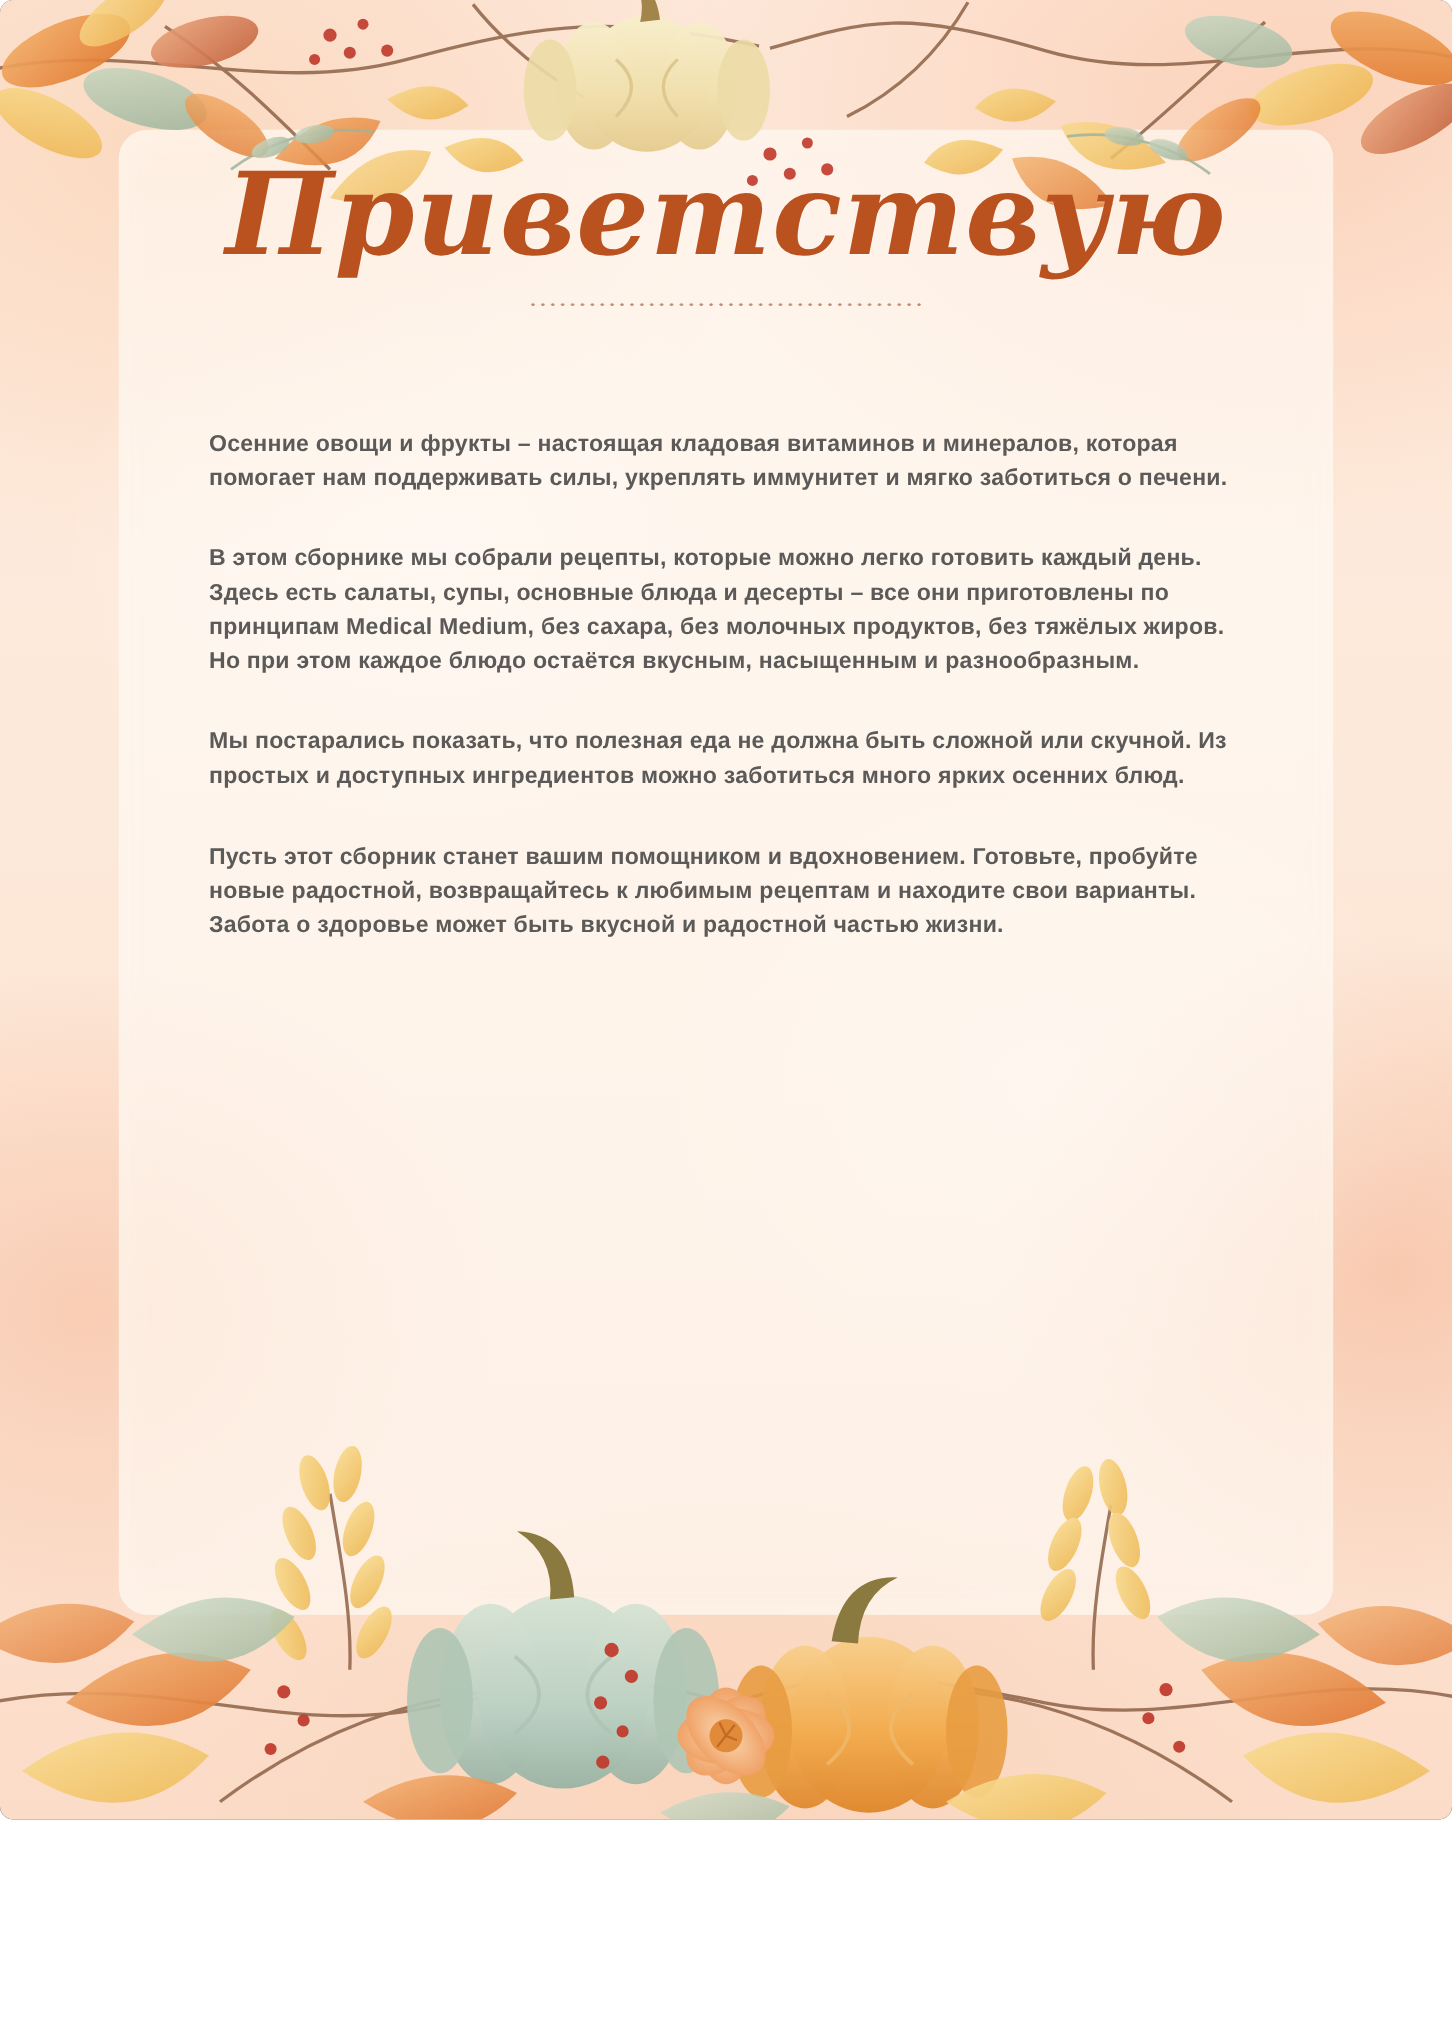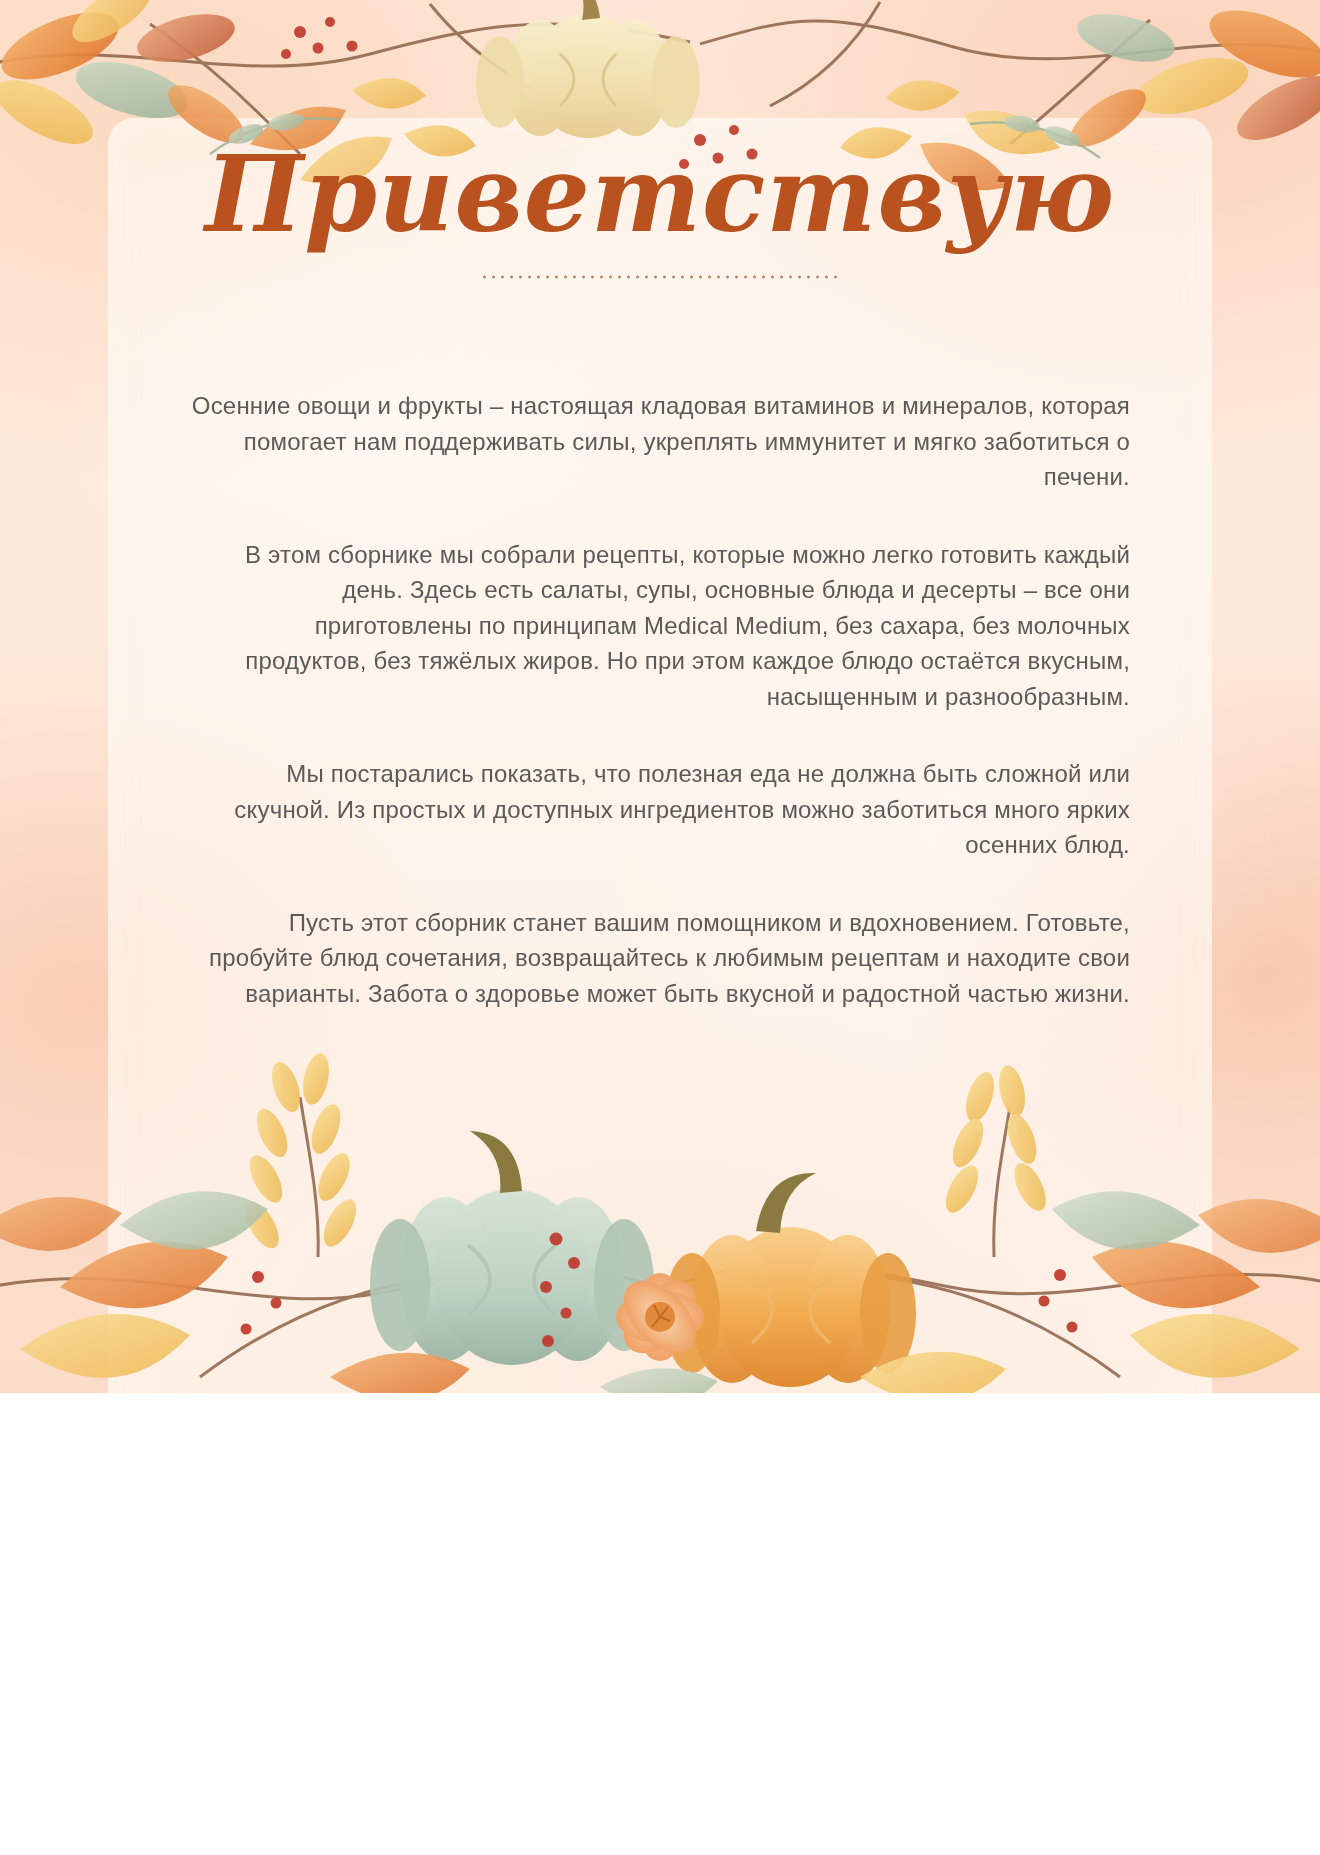--- a/index.html
+++ b/index.html
@@ -3,24 +3,25 @@
 <meta charset="utf-8">
 <style>
   html, body {
     margin: 0;
     padding: 0;
     background: #ffffff;
   }
   .page {
     position: relative;
     width: 1320px;
-    height: 1393px;
+    height: 1654px;
     overflow: hidden;
     background: #000000;
     font-family: "Liberation Sans", sans-serif;
+    border-radius: 12px;
   }
 
   
   .bg-base {
     position: absolute;
     inset: 0;
     background:
       radial-gradient(ellipse 900px 600px at 12% 8%, #fbd9c0 0%, rgba(251,217,192,0) 62%),
       radial-gradient(ellipse 900px 620px at 88% 6%, #fbd3bb 0%, rgba(251,211,187,0) 62%),
       radial-gradient(ellipse 800px 520px at 50% 98%, #fad5bd 0%, rgba(250,213,189,0) 65%),
@@ -84,25 +85,26 @@
     background-repeat: repeat-x;
     opacity: 0.85;
   }
 
   
   .body-copy {
     position: absolute;
     left: 190px;
     top: 388px;
     width: 940px;
-    text-align: right;
+    text-align: left;
     color: #5c5a58;
-    font-size: 24px;
+    font-size: 21px;
     line-height: 1.48;
     letter-spacing: 0.2px;
+    font-weight: bold;
   }
   .body-copy p {
     margin: 0 0 42px 0;
   }
   .body-copy p:last-child { margin-bottom: 0; }
 </style>
 </head>
 <body>
 
 <div class="page">
@@ -220,21 +222,21 @@
 
   <div class="title-wrap">
     <div class="title">Приветствую</div>
     <div class="divider"></div>
   </div>
 
   <div class="body-copy">
     <p>Осенние овощи и фрукты – настоящая кладовая витаминов и минералов, которая помогает нам поддерживать силы, укреплять иммунитет и мягко заботиться о печени.</p>
     <p>В этом сборнике мы собрали рецепты, которые можно легко готовить каждый день. Здесь есть салаты, супы, основные блюда и десерты – все они приготовлены по принципам Medical Medium, без сахара, без молочных продуктов, без тяжёлых жиров. Но при этом каждое блюдо остаётся вкусным, насыщенным и разнообразным.</p>
     <p>Мы постарались показать, что полезная еда не должна быть сложной или скучной. Из простых и доступных ингредиентов можно заботиться много ярких осенних блюд.</p>
-    <p>Пусть этот сборник станет вашим помощником и вдохновением. Готовьте, пробуйте блюд сочетания, возвращайтесь к любимым рецептам и находите свои варианты. Забота о здоровье может быть вкусной и радостной частью жизни.</p>
+    <p>Пусть этот сборник станет вашим помощником и вдохновением. Готовьте, пробуйте новые радостной, возвращайтесь к любимым рецептам и находите свои варианты. Забота о здоровье может быть вкусной и радостной частью жизни.</p>
   </div>
 
   <div class="deco deco-bottom">
     <svg viewBox="0 0 1320 440" width="1320" height="440" xmlns="http://www.w3.org/2000/svg">
       <defs>
         <linearGradient id="pumpSage" x1="0" y1="0" x2="0" y2="1">
           <stop offset="0%" stop-color="#d6e3d4"></stop>
           <stop offset="60%" stop-color="#bcd0c2"></stop>
           <stop offset="100%" stop-color="#9db5a5"></stop>
         </linearGradient>

